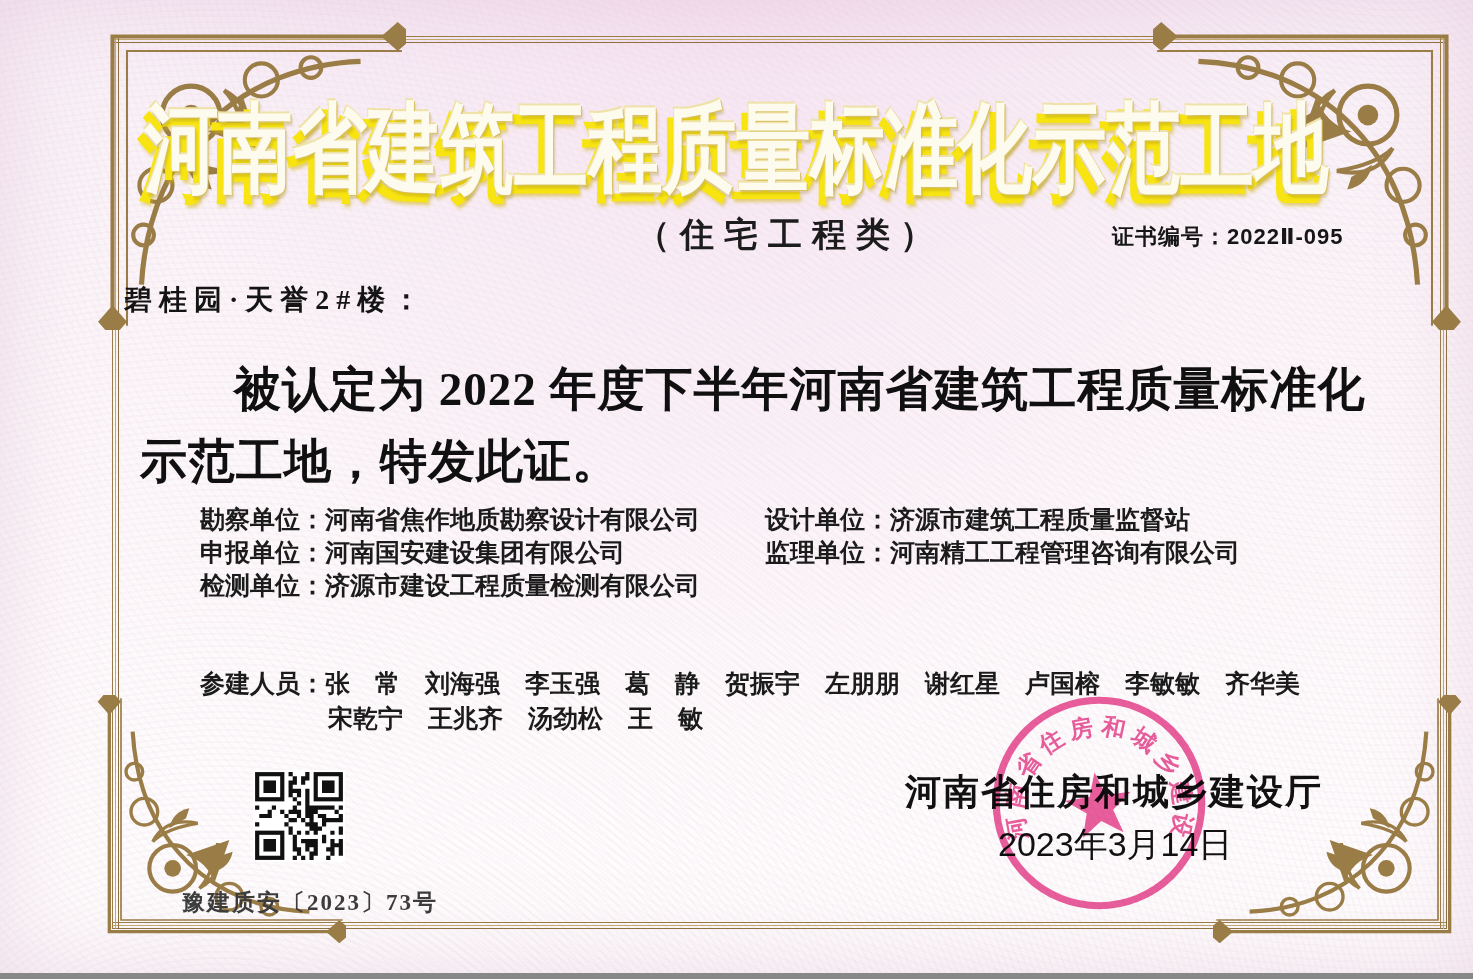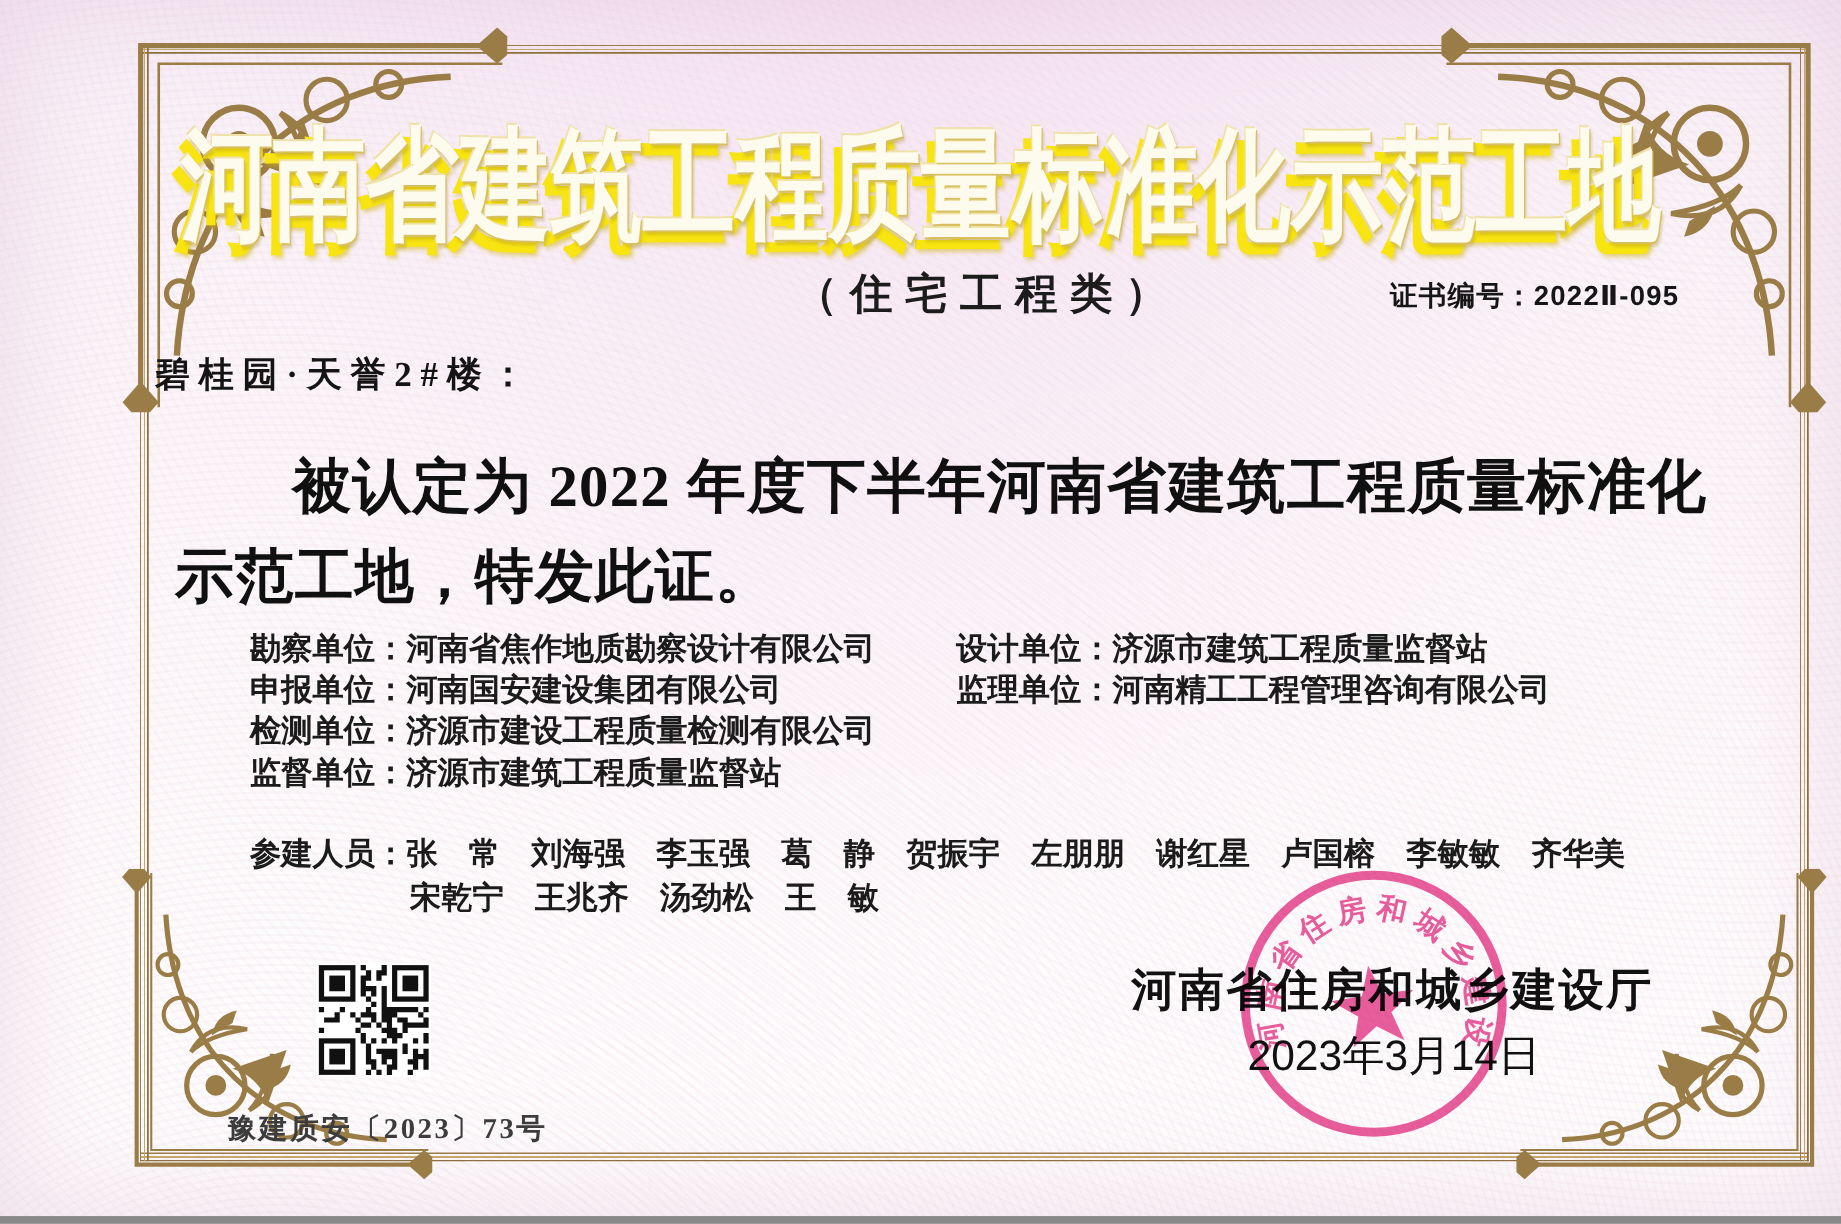--- a/index.html
+++ b/index.html
@@ -119,21 +119,20 @@
 
   <div class="recipient">碧桂园·天誉2#楼：</div>
 
   <div class="body-line bl1">被认定为 2022 年度下半年河南省建筑工程质量标准化</div>
   <div class="body-line bl2">示范工地，特发此证。</div>
 
   <div class="units units-left">
     <span class="unit-row"><span>勘察单位：</span><span>河南省焦作地质勘察设计有限公司</span></span>
     <span class="unit-row"><span>申报单位：</span><span>河南国安建设集团有限公司</span></span>
     <span class="unit-row"><span>检测单位：</span><span>济源市建设工程质量检测有限公司</span></span>
-    <span class="unit-row"><span>监督单位：</span><span>济源市建筑工程质量监督站</span></span>
   </div>
   <div class="units units-right">
     <span class="unit-row"><span>设计单位：</span><span>济源市建筑工程质量监督站</span></span>
     <span class="unit-row"><span>监理单位：</span><span>河南精工工程管理咨询有限公司</span></span>
   </div>
 
   <div class="participants">
     <div><span>参建人员：</span><span>张　常　刘海强　李玉强　葛　静　贺振宇　左朋朋　谢红星　卢国榕　李敏敏　齐华美</span></div>
     <div class="p-row2"><span>宋乾宁　王兆齐　汤劲松　王　敏</span></div>
   </div>

